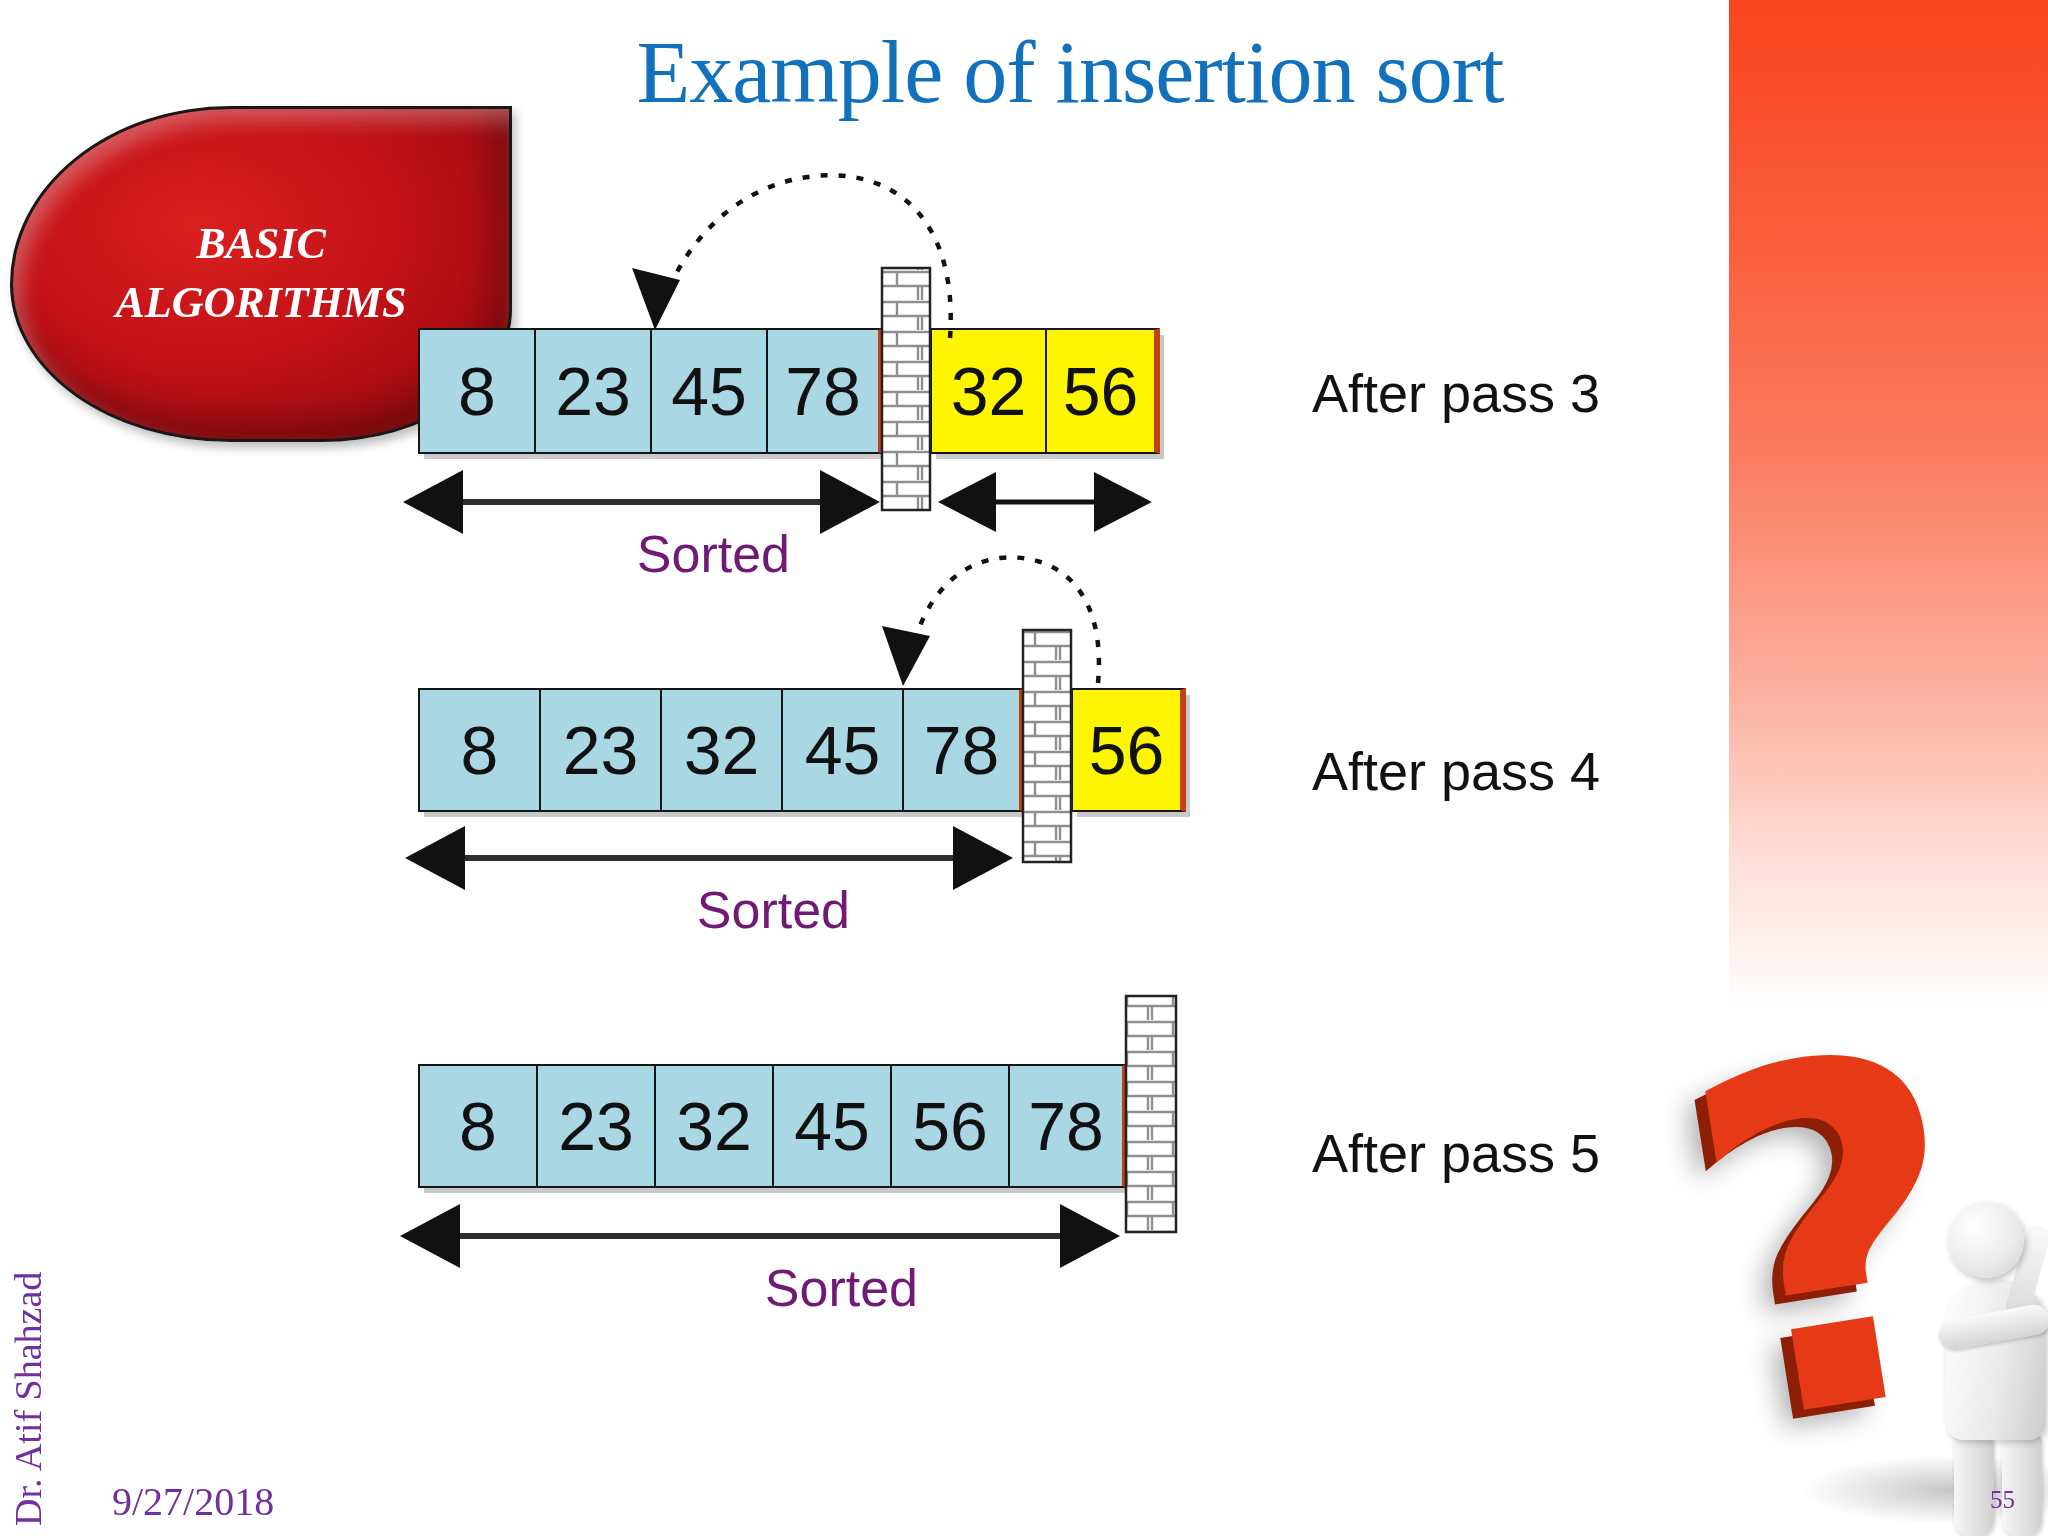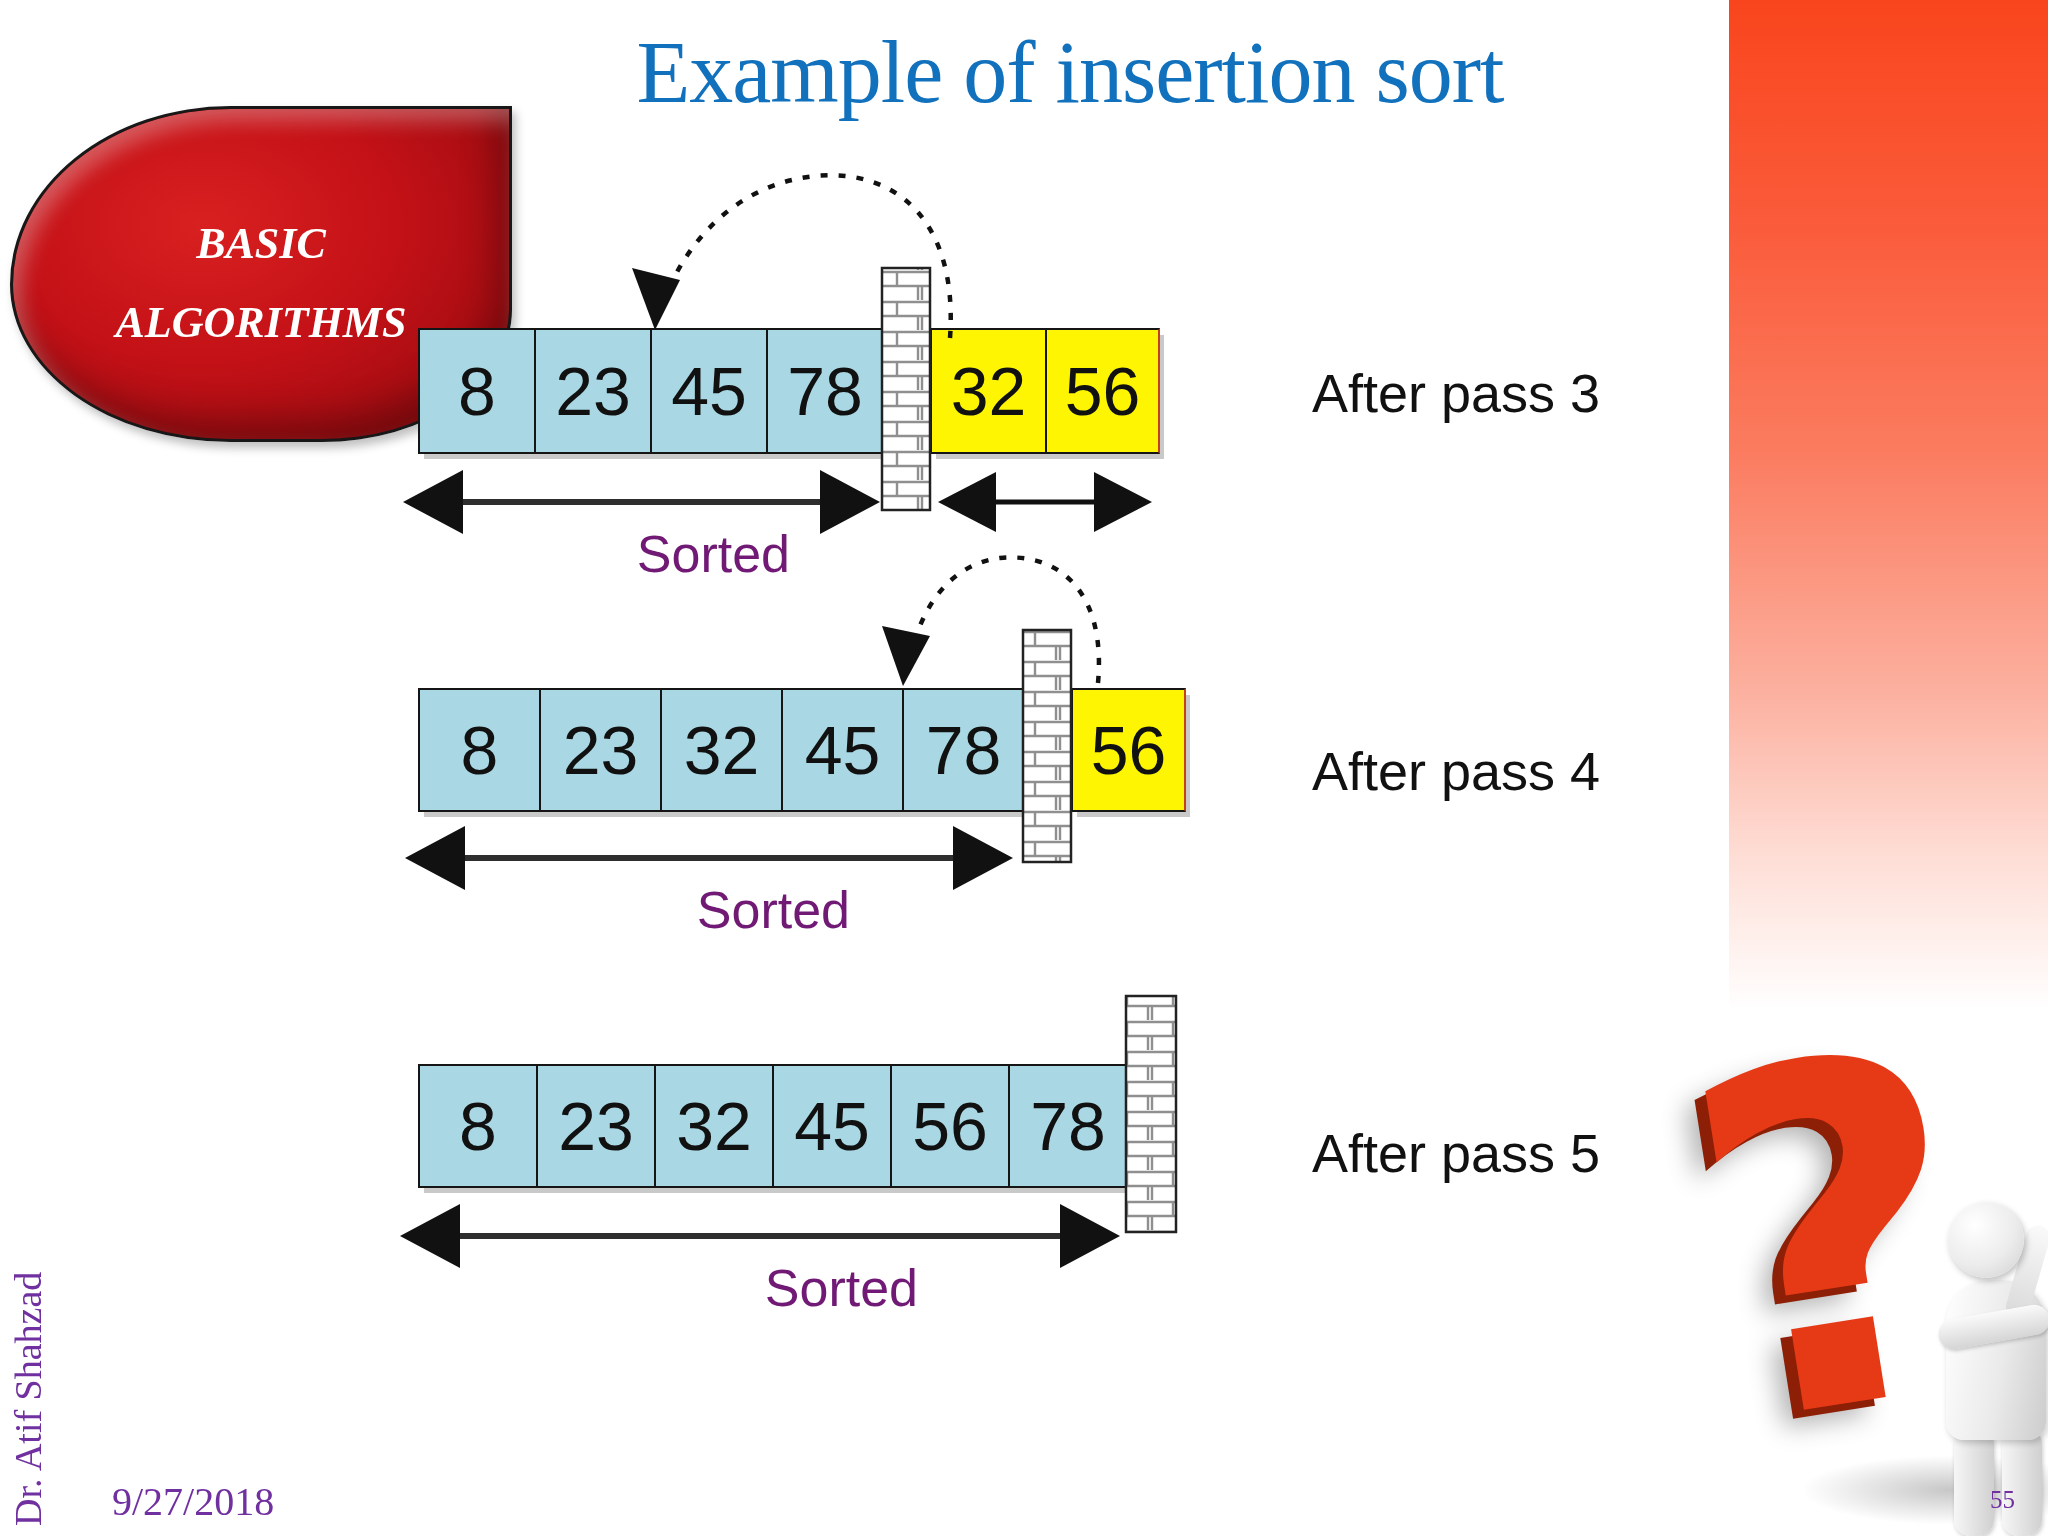--- a/index.html
+++ b/index.html
@@ -12,27 +12,27 @@
   .title{position:absolute;left:420px;top:22px;width:1300px;margin:0;text-align:center;
     font-family:"Liberation Serif",serif;font-weight:normal;font-size:88px;color:#1271BD;letter-spacing:-1px;}
   
   .badge{position:absolute;left:10px;top:106px;width:496px;height:330px;
     border-radius:58% 0% 50% 58% / 70% 0% 52% 62%;
     background:radial-gradient(ellipse at 38% 35%,#d92020 0%,#c31117 45%,#a80d12 72%,#8e0a0e 100%);
     border:3px solid #181818;
     box-shadow:inset 8px 12px 20px rgba(255,255,255,.30),inset -14px -20px 34px rgba(0,0,0,.28),4px 6px 10px rgba(0,0,0,.25);
     display:flex;flex-direction:column;align-items:center;justify-content:center;gap:8px;}
   .badge-line{font-family:"Liberation Serif",serif;font-style:italic;font-weight:bold;
-    font-size:44px;color:#ffffff;line-height:1.15;margin-top:20px;}
+    font-size:44px;color:#ffffff;line-height:1.15;}
   
   .cells{position:absolute;display:flex;box-shadow:5px 6px 0 -1px #c9c9c9;}
   .cell{box-sizing:border-box;border:2px solid #151515;border-right:none;
     display:flex;align-items:center;justify-content:center;
     font-size:68px;color:#111;font-family:"Liberation Sans",sans-serif;}
-  .cell:last-child{border-right:2px solid #c2410c;}
+  .cell:last-child{border-right:6px solid #c2410c;}
   .blue .cell{background:#a9d8e4;}
   .yellow .cell{background:#fdf501;}
   
   .pass-label{position:absolute;width:420px;font-size:54px;color:#111;text-align:left;}
   .sorted-label{position:absolute;width:300px;font-size:52px;color:#701a75;text-align:right;}
   
   .overlay{position:absolute;left:0;top:0;width:2048px;height:1536px;pointer-events:none;}
   
   .qmark{position:absolute;left:1698px;top:1058px;font-family:"DejaVu Sans",sans-serif;
     font-weight:bold;font-size:470px;line-height:0.78;color:#e63a16;transform:rotate(-9deg);

